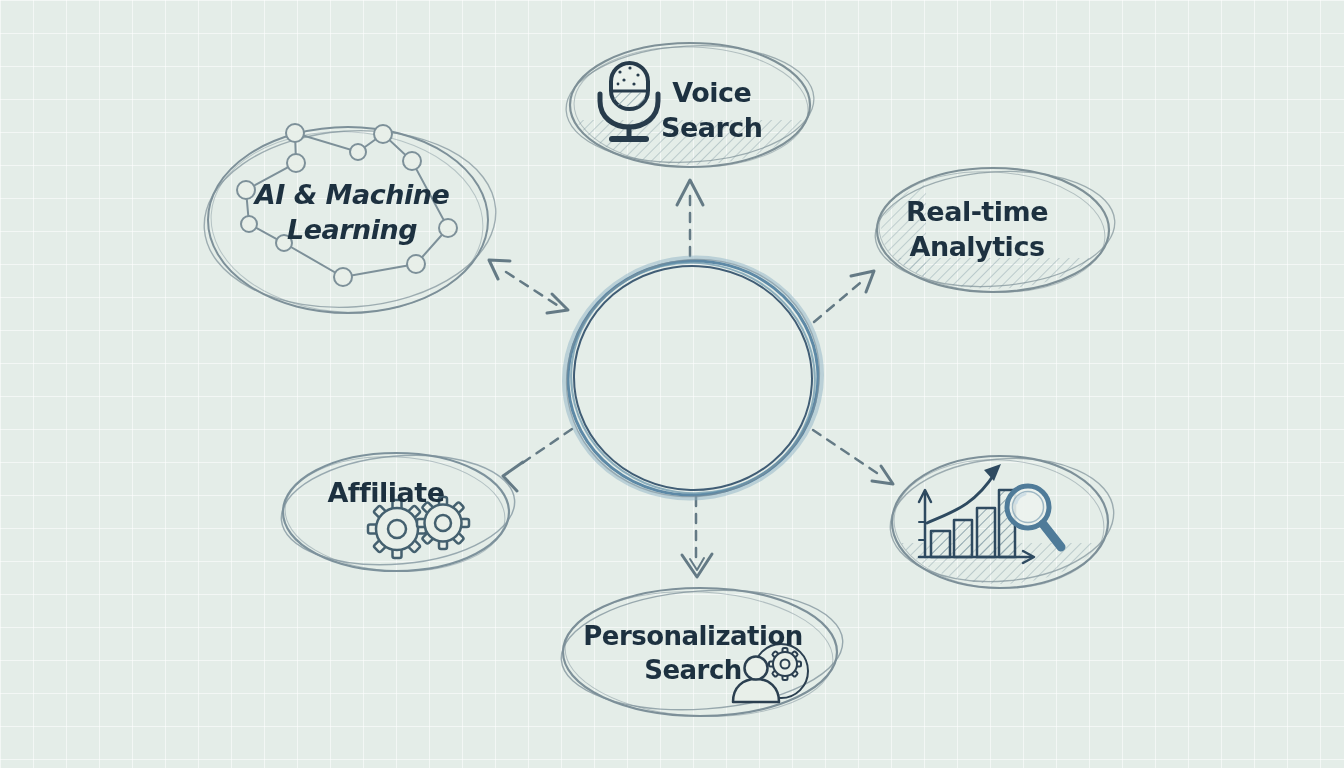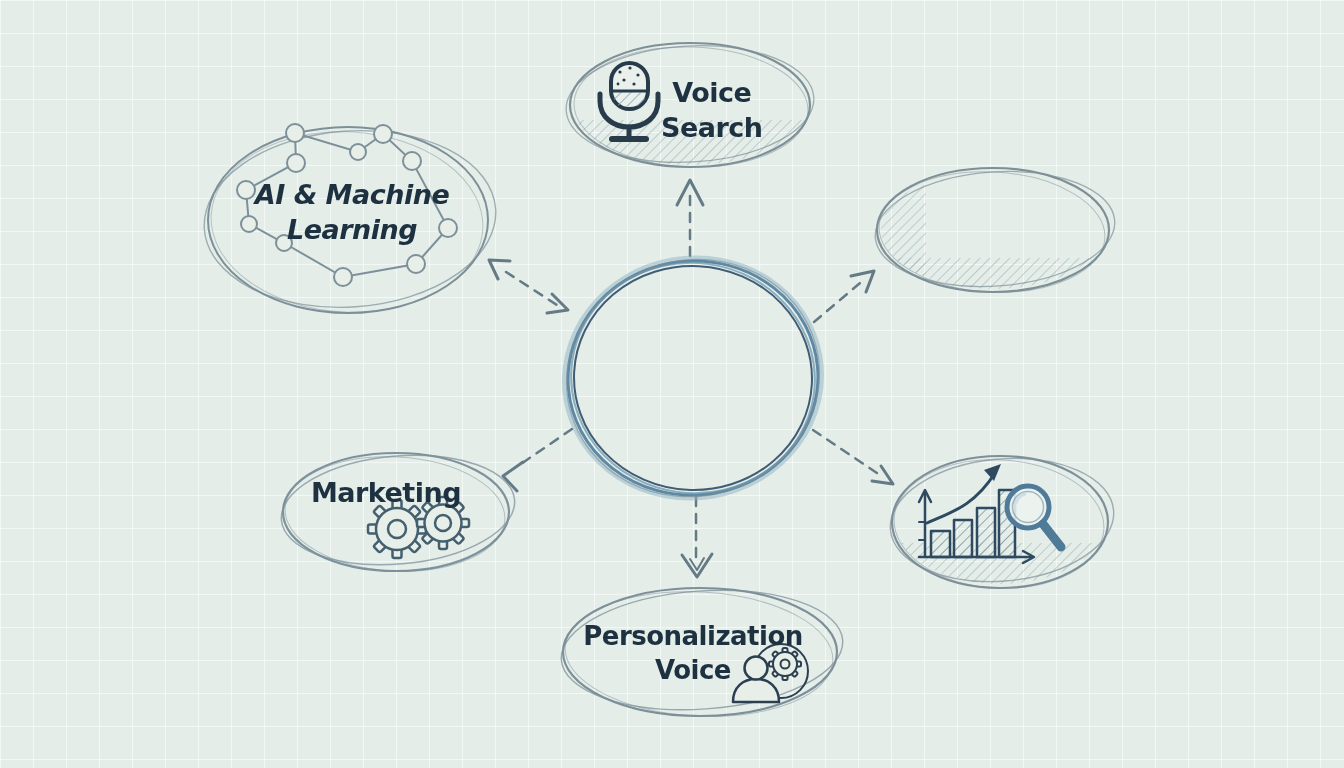--- a/index.html
+++ b/index.html
@@ -249,17 +249,19 @@
     <ellipse cx="693" cy="378" rx="119" ry="112" stroke="#2d4d68" stroke-width="2" opacity=".9" transform="rotate(3 693 378)"></ellipse>
     <ellipse cx="693" cy="378" rx="122" ry="115" stroke="#6e98ae" stroke-width="2" opacity=".75" transform="rotate(8 693 378)"></ellipse>
     <ellipse cx="693" cy="378" rx="127" ry="118" stroke="#7d9099" stroke-width="1.4" opacity=".6" transform="rotate(-15 693 378)"></ellipse>
   </g>
 </svg>
 
 <div class="label lbl-voice">Voice
 Search</div>
 <div class="label lbl-ai">AI &amp; Machine
 Learning</div>
-<div class="label lbl-auto">Marketing</div>
+<div class="label lbl-rt">Real-time
+Analytics</div>
+<div class="label lbl-auto">Affiliate</div>
 <div class="label lbl-pers">Personalization
-Voice</div>
+Search</div>
 
 </div>
 
 </body></html>

